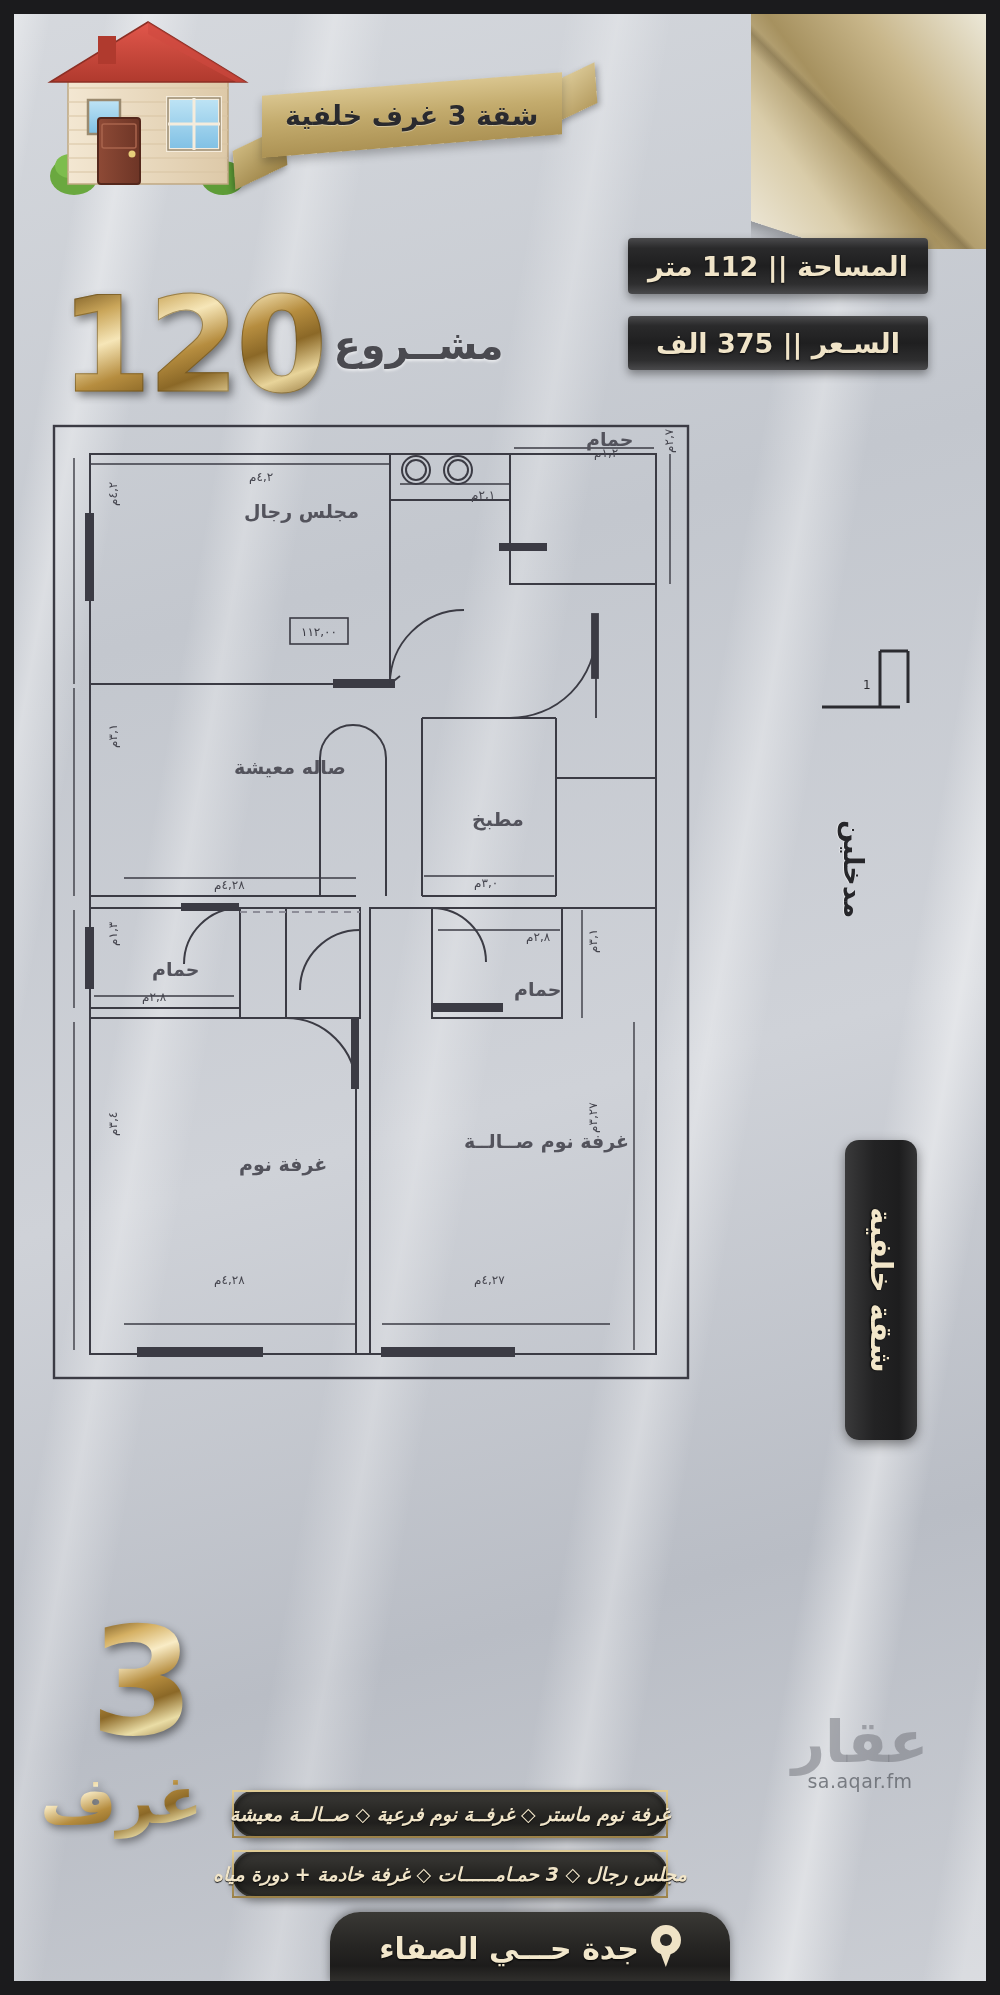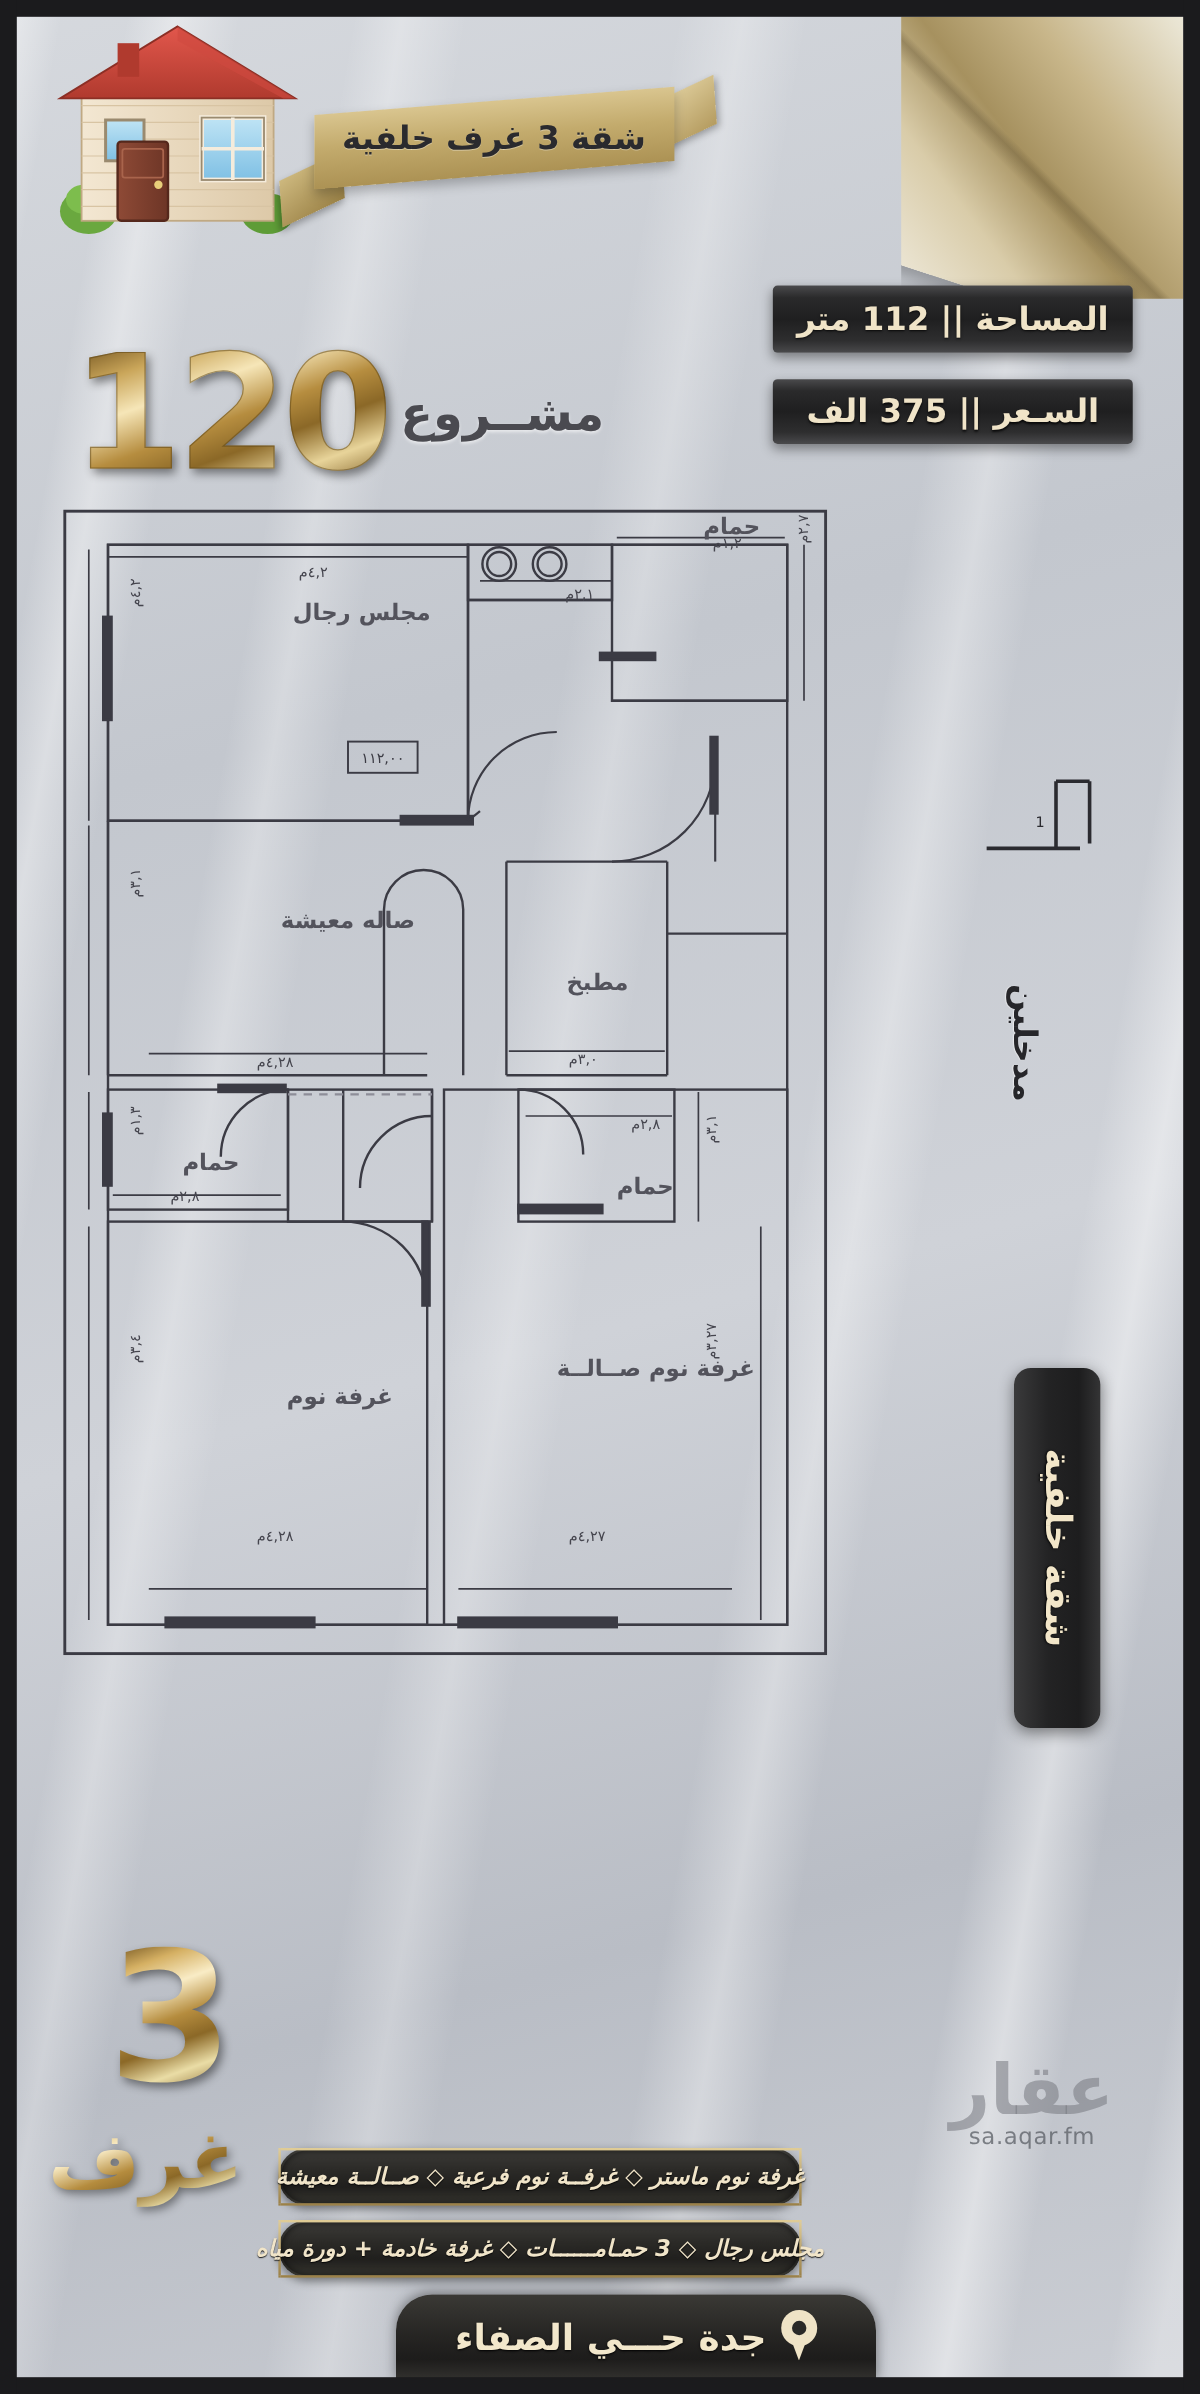--- a/index.html
+++ b/index.html
@@ -79,21 +79,20 @@
     box-shadow:-2px 3px 6px rgba(0,0,0,.3);
   }
 
   
   .badge{
     position:absolute;z-index:46;
     background:linear-gradient(180deg,#4a4a4c 0%,#2a2a2b 18%,#1f1f20 50%,#2e2e2f 82%,#4a4a4c 100%);
     border-radius:4px;
     display:flex;align-items:center;justify-content:center;
     box-shadow:0 4px 10px rgba(0,0,0,.4);
-    margin-left:16px;
   }
   .badge span{
     font-size:27px;font-weight:bold;
     color:#f0e4c8;direction:rtl;white-space:nowrap;
     text-shadow:0 1px 2px rgba(0,0,0,.8);
   }
   #badge-area{left:628px;top:238px;width:300px;height:56px;}
   #badge-price{left:628px;top:316px;width:300px;height:54px;}
 
   

